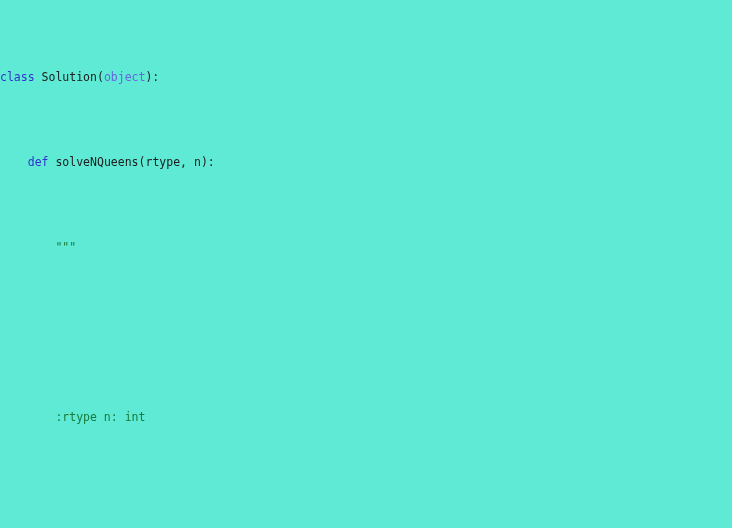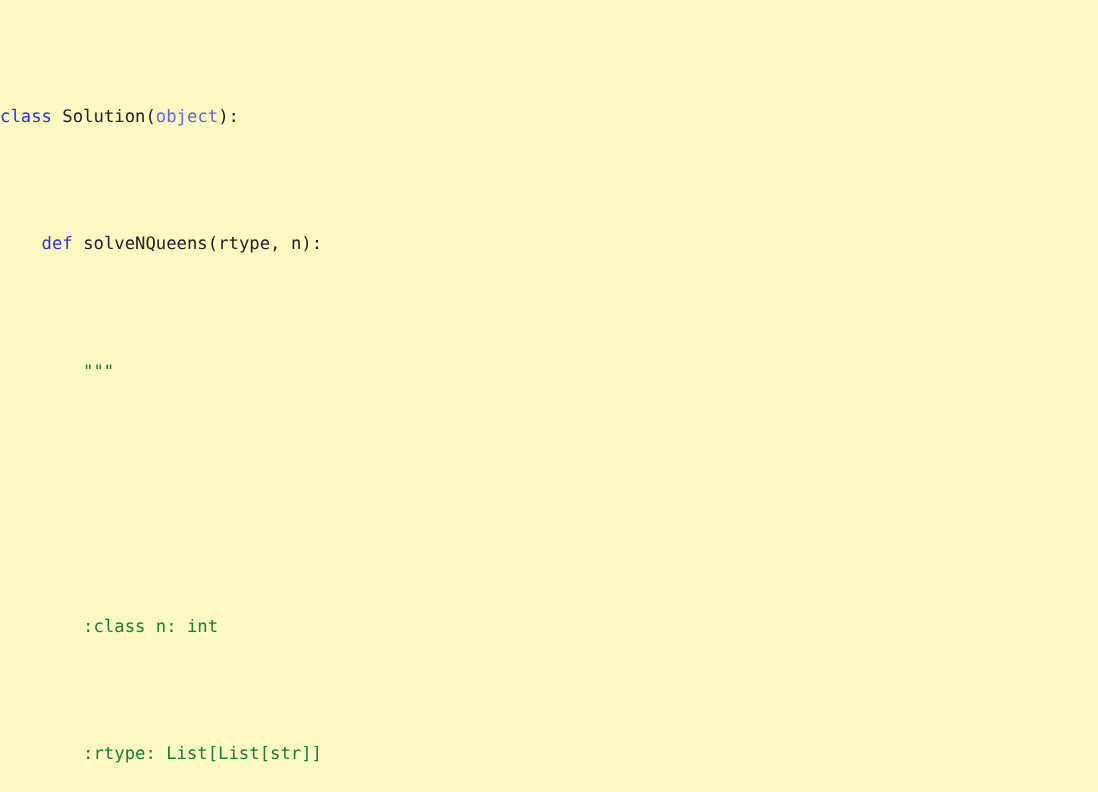--- a/index.html
+++ b/index.html
@@ -4,21 +4,21 @@
 <title>Code Editor</title>
 <style>
   html, body {
     margin: 0;
     padding: 0;
     background: #ffffff;
   }
   #editor-root {
     width: 732px;
     height: 528px;
-    background: #fef9c3;
+    background: #5eead4;
     position: relative;
     overflow: hidden;
     font-family: "DejaVu Sans Mono", monospace;
     font-size: 11.5px;
     line-height: 17px;
     letter-spacing: 0px;
   }
   #code-area {
     position: absolute;
     left: 0px;
@@ -50,24 +50,23 @@
     
     <div class="code-line"><span class="tok-plain">    </span><span class="tok-kw">def</span><span class="tok-plain"> </span><span class="tok-name">solveNQueens</span><span class="tok-plain">(</span><span class="tok-name">rtype</span><span class="tok-plain">, </span><span class="tok-name">n</span><span class="tok-plain">):</span></div>
 
     
     <div class="code-line"><span class="tok-plain">        </span><span class="tok-doc">"""</span></div>
 
     
     <div class="code-line">&nbsp;</div>
 
     
-    <div class="code-line"><span class="tok-plain">        </span><span class="tok-doc">:class n: int</span></div>
+    <div class="code-line"><span class="tok-plain">        </span><span class="tok-doc">:rtype n: int</span></div>
 
     
-    <div class="code-line"><span class="tok-plain">        </span><span class="tok-doc">:rtype: List[List[str]]</span></div>
 
     
     
 
     
     
 
     
     
 

